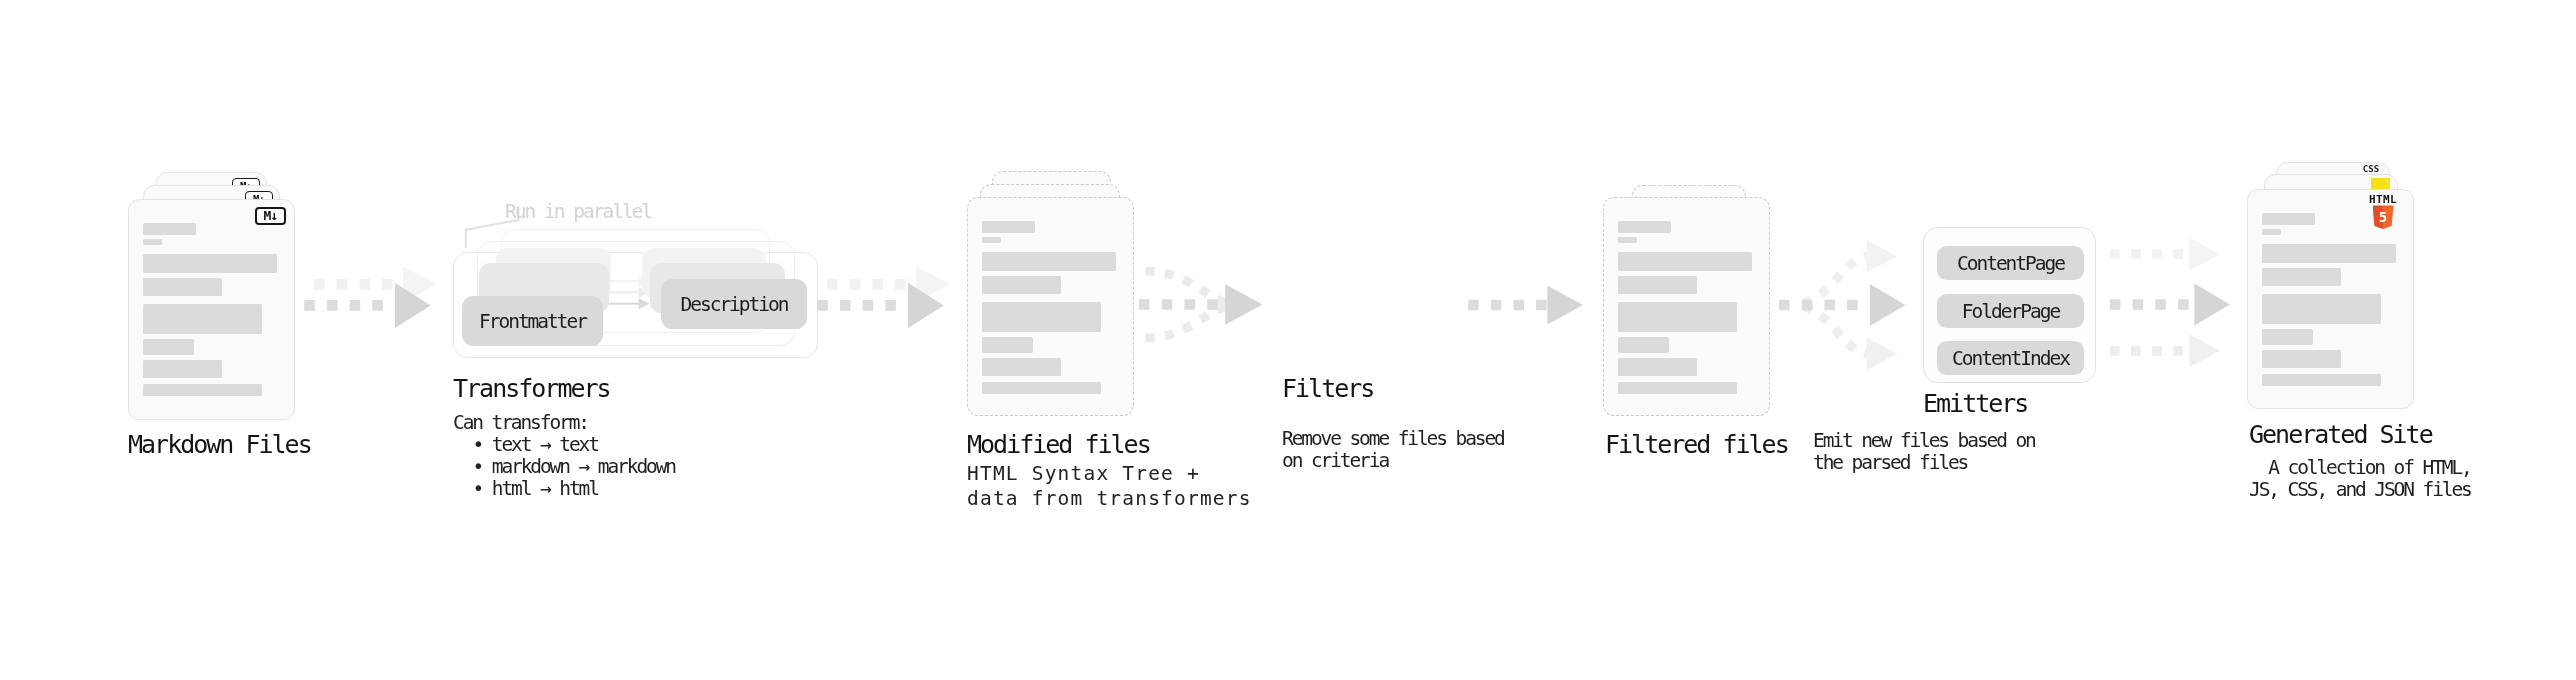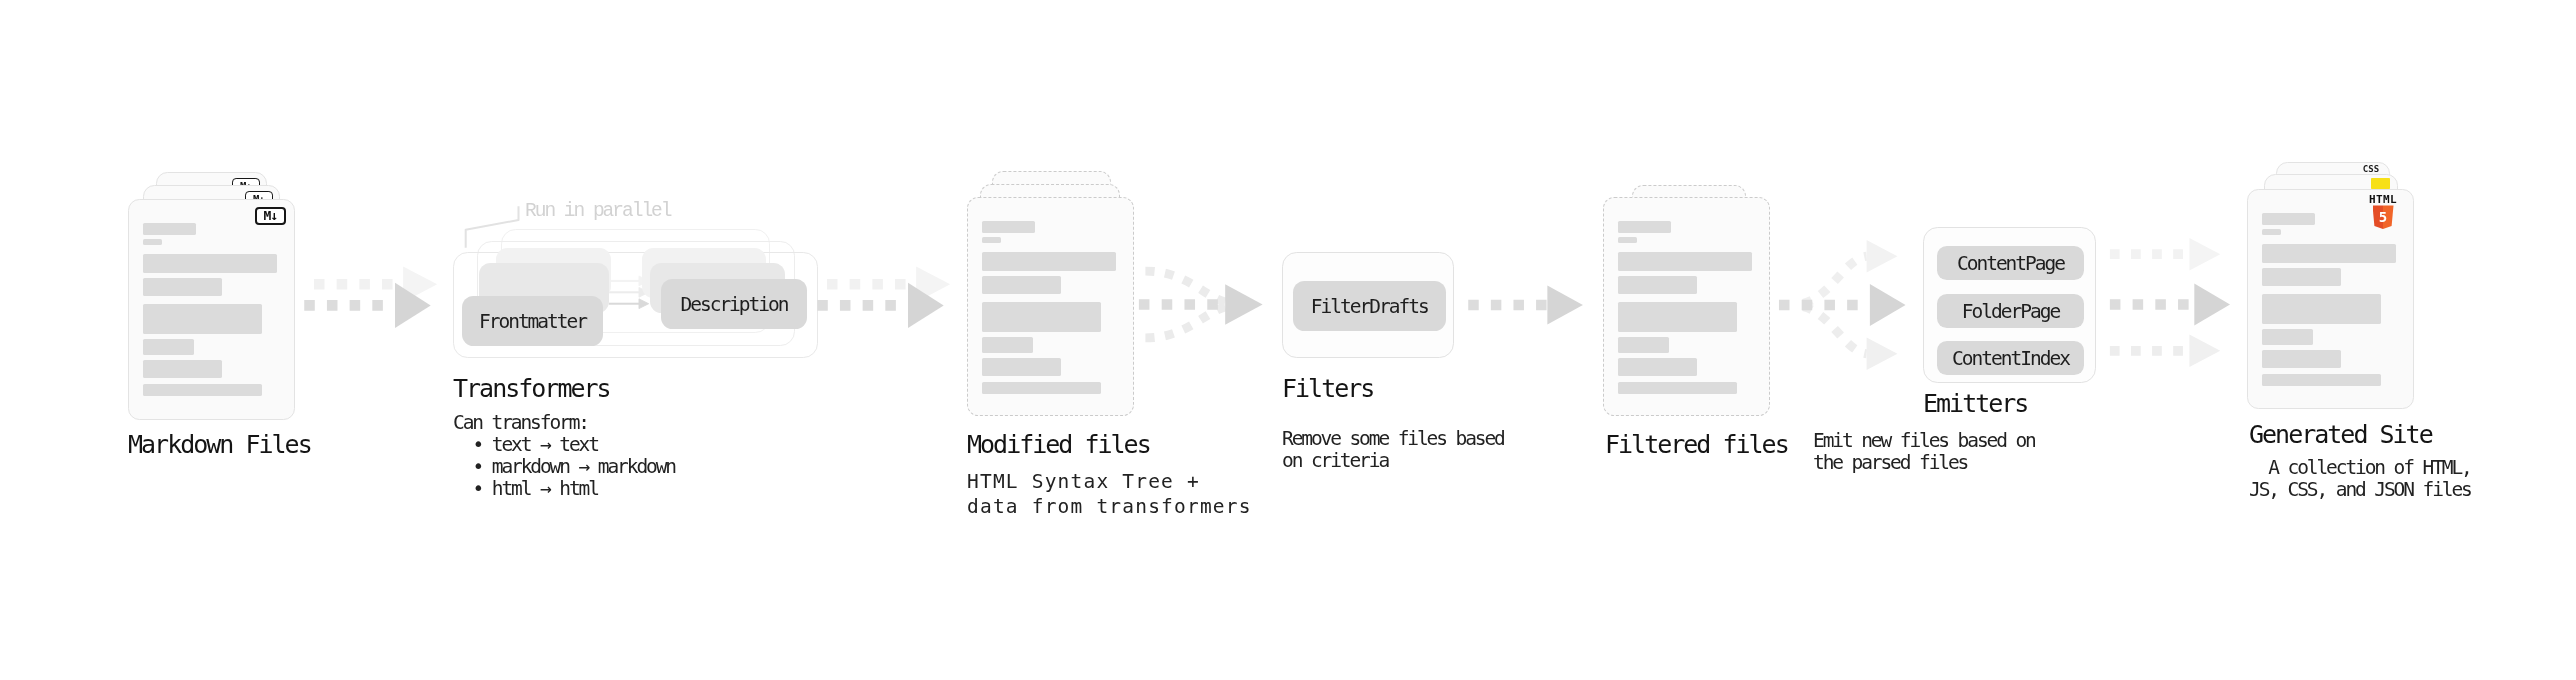--- a/index.html
+++ b/index.html
@@ -23,21 +23,21 @@
   .pill{position:absolute;background:#d9d9d9;border-radius:11.4px;display:flex;align-items:center;justify-content:center;
     color:#1e1e1e;font-size:19.5px;letter-spacing:-2px;box-sizing:border-box;}
   .pill.echo1{background:#e8e8e8;}
   .pill.echo2{background:#f2f2f2;}
   .pill.emitter{border-radius:9.8px;height:34px;margin-top:7px;}
   
   .panel{position:absolute;background:#fdfdfd;border:1.6px solid #e2e2e2;border-radius:14.6px;box-sizing:border-box;}
   
   .title{position:absolute;font-size:25px;letter-spacing:-2px;color:#141414;white-space:nowrap;line-height:28px;}
   .body-text{position:absolute;font-size:19.5px;letter-spacing:-2.1px;line-height:22px;color:#222;white-space:nowrap;}
-  .body-text.wide{letter-spacing:1.2px;line-height:25px;margin-top:8px;}
+  .body-text.wide{letter-spacing:1.2px;line-height:25px;}
   .bullet-line{padding-left:19.5px;}
   .callout-text{position:absolute;font-size:19.5px;letter-spacing:-2px;color:#d2d2d2;white-space:nowrap;}
   
   .css-badge{position:absolute;right:6.5px;top:2.4px;width:23px;text-align:center;}
   .css-badge .css-txt{font-size:9px;font-weight:bold;color:#222;letter-spacing:0;line-height:9px;}
   .css-badge .css-bar{height:3.3px;width:21px;margin:0.8px auto 0;border-radius:0.8px;}
   .js-badge{position:absolute;right:7.3px;top:3.3px;width:18.7px;height:10.6px;border-radius:0.8px;}
   .html5-wrap{position:absolute;right:9px;top:4.9px;width:42px;text-align:center;}
   .html5-wrap .html-txt{font-size:11px;font-weight:bold;color:#111;letter-spacing:0.4px;line-height:9.8px;}
   .html5-shield{width:21px;height:23.6px;margin:0.8px auto 0;
@@ -83,21 +83,21 @@
   </svg>
 
   <div>
     <div class="outline-box" style="left:501px;top:229px;width:269px;height:104px;border-color:#f0f0f0;"></div>
     <div class="outline-box" style="left:477px;top:241px;width:318px;height:105px;border-color:#ededed;"></div>
     <div class="outline-box" style="left:453px;top:252px;width:365px;height:106px;border-color:#e8e8e8;"></div>
 
     <svg style="left:460px;top:202px;" width="65" height="49" viewBox="0 0 80 60">
       <polyline points="72,5 72,22 7,34 7,56" fill="none" stroke="#e2e2e2" stroke-width="2.5" stroke-linejoin="round"></polyline>
     </svg>
-    <div class="callout-text" style="left:525px;top:200px;font-family:Liberation Mono, monospace;">Run in parallel</div>
+    <div class="callout-text" style="left:505px;top:200px;">Run in parallel</div>
 
     <svg style="left:608px;top:271px;" width="44" height="41" viewBox="0 0 54 50">
       <g stroke="#f3f3f3" fill="#f3f3f3">
           <line x1="1" y1="12" x2="38" y2="12" stroke-width="2.5"></line>
           <polygon points="38,6 50,12 38,18"></polygon>
         </g>
       <g stroke="#ececec" fill="#ececec">
           <line x1="1" y1="26" x2="38" y2="26" stroke-width="2.5"></line>
           <polygon points="38,20 50,26 38,32"></polygon>
         </g>
@@ -152,23 +152,20 @@
     <div>data from transformers</div>
   </div>
 
   <svg style="left:1134px;top:254px;" width="140" height="101" viewBox="0 0 172 124">
     <path d="M14,21 C64,21 86,52 112,59" fill="none" stroke="#ebebeb" stroke-width="11" stroke-dasharray="11 13"></path>
     <path d="M14,103 C64,103 86,72 112,65" fill="none" stroke="#ebebeb" stroke-width="11" stroke-dasharray="11 13"></path>
     <line x1="6" y1="62" x2="112" y2="62" stroke="#dcdcdc" stroke-width="13" stroke-dasharray="13 15"></line>
     <polygon points="112,37 158,62 112,87" fill="#d5d5d5"></polygon>
   </svg>
 
-  <div class="panel" style="left:1282px;top:252px;width:172px;height:106px;">
-    <div class="pill" style="left:9.8px;top:28px;width:153px;height:50px;">FilterDrafts</div>
-  </div>
   <div class="title" style="left:1282px;top:375px;text-align:right;">Filters</div>
   <div class="body-text" style="left:1282px;top:428px;">
     <div>Remove some files based</div>
     <div>on criteria</div>
   </div>
 
   <svg style="left:1463px;top:284px;" width="130" height="42" viewBox="0 0 160 52">
     <line x1="6" y1="26" x2="104" y2="26" stroke="#dcdcdc" stroke-width="13" stroke-dasharray="13 15"></line>
     <polygon points="104,2 148,26 104,50" fill="#d5d5d5"></polygon>
   </svg>

